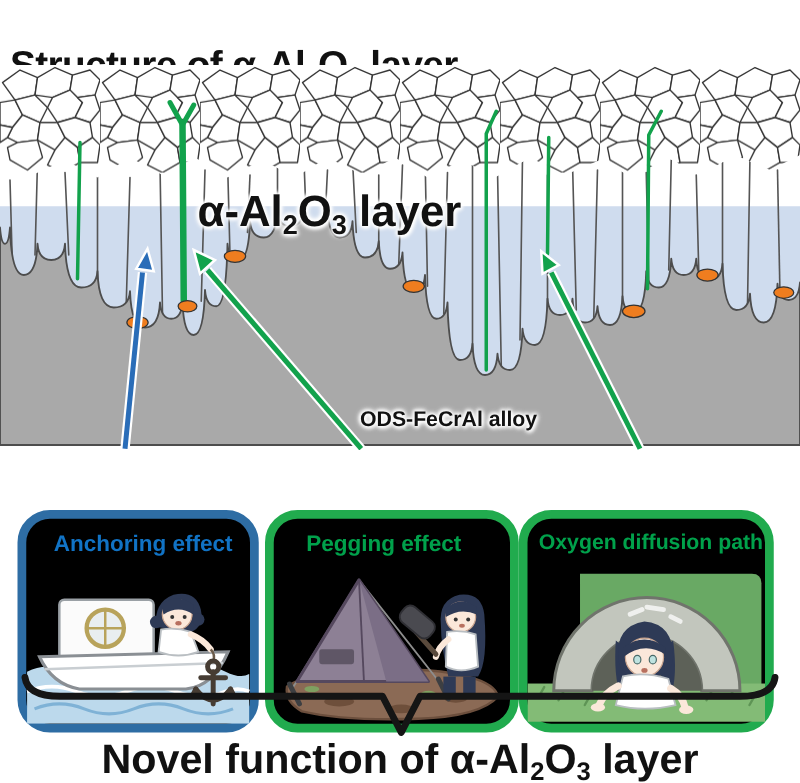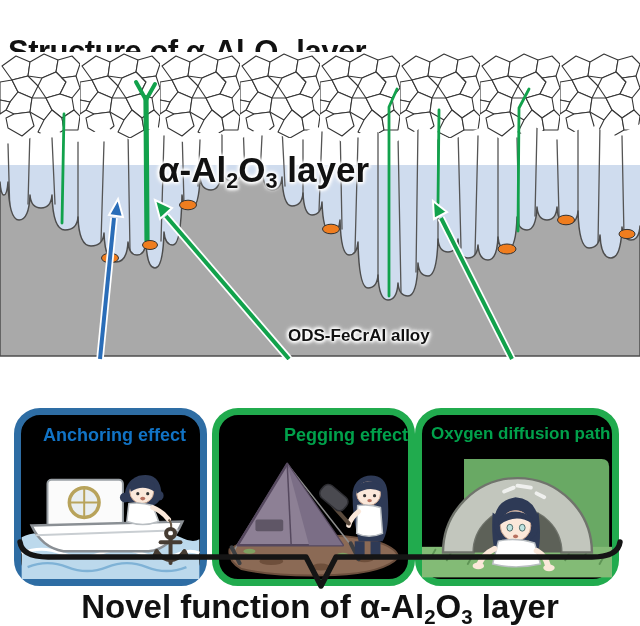--- a/index.html
+++ b/index.html
@@ -8,21 +8,21 @@
   sub{font-size:.62em;vertical-align:-0.28em;font-weight:inherit;}
   .h-title{position:absolute;left:8px;top:2px;font-size:31px;font-weight:bold;color:#111;
            letter-spacing:-.5px;white-space:nowrap;margin-top:32px;}
   .glow{text-shadow:0 0 3px #fff,0 0 4px #fff,0 0 5px #fff,0 0 6px #fff,1px 1px 3px #fff,-1px -1px 3px #fff;margin-top:12px;}
   .layer-label{position:absolute;left:158px;top:138px;font-size:35px;font-weight:bold;color:#111;white-space:nowrap;}
   .alloy-label{position:absolute;left:288px;top:314px;font-size:17px;font-weight:bold;color:#111;white-space:nowrap;}
   #diagram{position:absolute;left:0;top:48px;}
   .card{position:absolute;top:360px;height:178px;background:#000000;border-radius:26px;
         box-sizing:border-box;display:flex;flex-direction:column;margin-top:48px;}
   .card1{left:14px;width:193px;border:7px solid #2e6da4;}
-  .card2{left:212px;width:203px;border:7px solid #21ab4e;text-align:right;}
+  .card2{left:212px;width:203px;border:7px solid #21ab4e;}
   .card3{left:415px;width:204px;border:7px solid #21ab4e;}
   .card-title{font-weight:bold;white-space:nowrap;}
   .card1 .card-title{color:#1173c5;font-size:18px;margin:10px 0 0 22px;}
   .card2 .card-title{color:#00a14b;font-size:18px;margin:10px 0 0 26px;}
   .card3 .card-title{color:#00a14b;font-size:17px;margin:9px 0 0 9px;}
   .card-art{flex:1;width:100%;display:block;}
   #bracket{position:absolute;left:0;top:536px;}
   .f-caption{position:absolute;left:0;top:588px;width:640px;text-align:center;
              font-size:33px;font-weight:bold;color:#111;white-space:nowrap;}
 </style>

